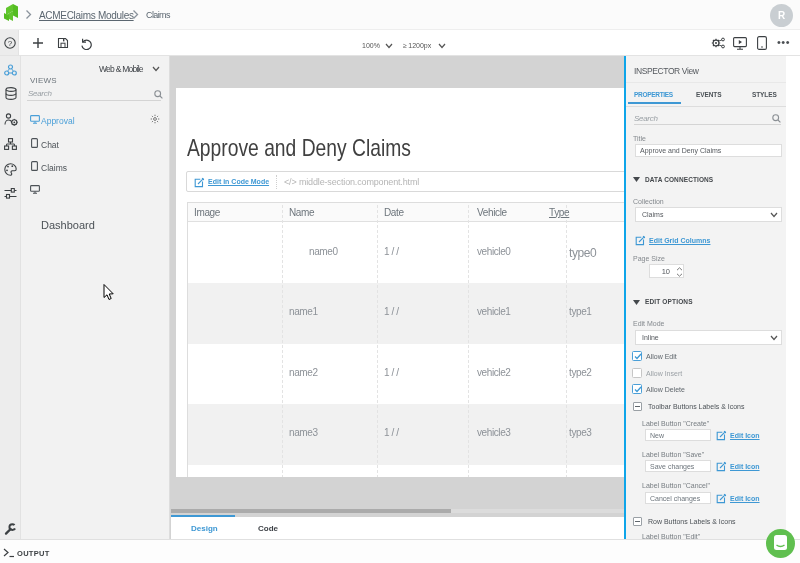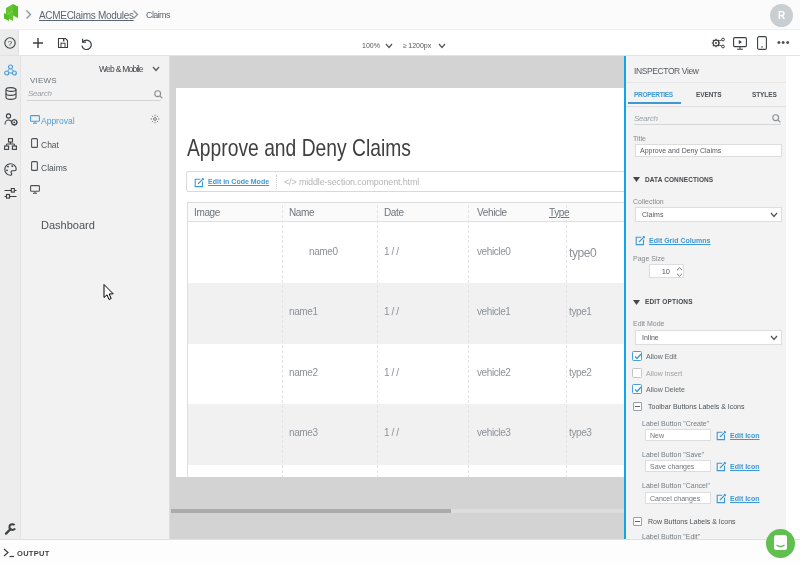--- a/index.html
+++ b/index.html
@@ -214,20 +214,25 @@
       <div class="abs" style="left:101px;top:224px;font-size:10px;color:#8d9298;letter-spacing:-0.4px;">name3</div>
       <div class="abs" style="left:196px;top:224px;font-size:10px;color:#8d9298;letter-spacing:-0.4px;">1 / /</div>
       <div class="abs" style="left:289px;top:224px;font-size:10px;color:#8d9298;letter-spacing:-0.4px;">vehicle3</div>
       <div class="abs" style="left:381px;top:224px;font-size:10px;color:#8d9298;letter-spacing:-0.4px;">type3</div>
     </div>
   </div>
 
   <div class="abs" style="left:1px;top:453px;width:466px;height:4px;background:#dcdcdc;"></div>
   <div class="abs" style="left:1px;top:453px;width:280px;height:4px;background:#ababab;"></div>
 
+  <div class="abs" style="left:1px;top:461px;width:467px;height:22px;background:#ffffff;">
+    <div class="abs" style="left:0;top:-2px;width:64px;height:2px;background:#3e98d4;"></div>
+    <div class="abs" style="left:20px;top:7px;font-size:8px;font-weight:bold;color:#3e98d4;">Design</div>
+    <div class="abs" style="left:87px;top:7px;font-size:8px;font-weight:bold;color:#3f4348;">Code</div>
+  </div>
 </div>
 
 <div id="inspector" class="abs" style="left:624px;top:56px;width:162px;height:483px;background:#f3f3f3;border-left:2px solid #0ea5e9;overflow:hidden;">
   <div class="abs" style="left:8px;top:10px;font-size:8.5px;color:#55595e;letter-spacing:-0.4px;">INSPECTOR View</div>
   <div class="abs" style="left:0;top:26px;width:162px;height:1px;background:#e8e8e8;"></div>
   <div class="abs" style="left:8px;top:35px;font-size:6.5px;font-weight:bold;color:#3e98d4;letter-spacing:-0.3px;">PROPERTIES</div>
   <div class="abs" style="left:70px;top:35px;font-size:6.5px;font-weight:bold;color:#4c5257;letter-spacing:-0.1px;">EVENTS</div>
   <div class="abs" style="left:126px;top:35px;font-size:6.5px;font-weight:bold;color:#4c5257;letter-spacing:-0.1px;">STYLES</div>
   <div class="abs" style="left:2px;top:46px;width:53px;height:2px;background:#3e98d4;"></div>
   <div class="abs" style="left:0;top:50px;width:162px;height:1px;background:#dddddd;"></div>

